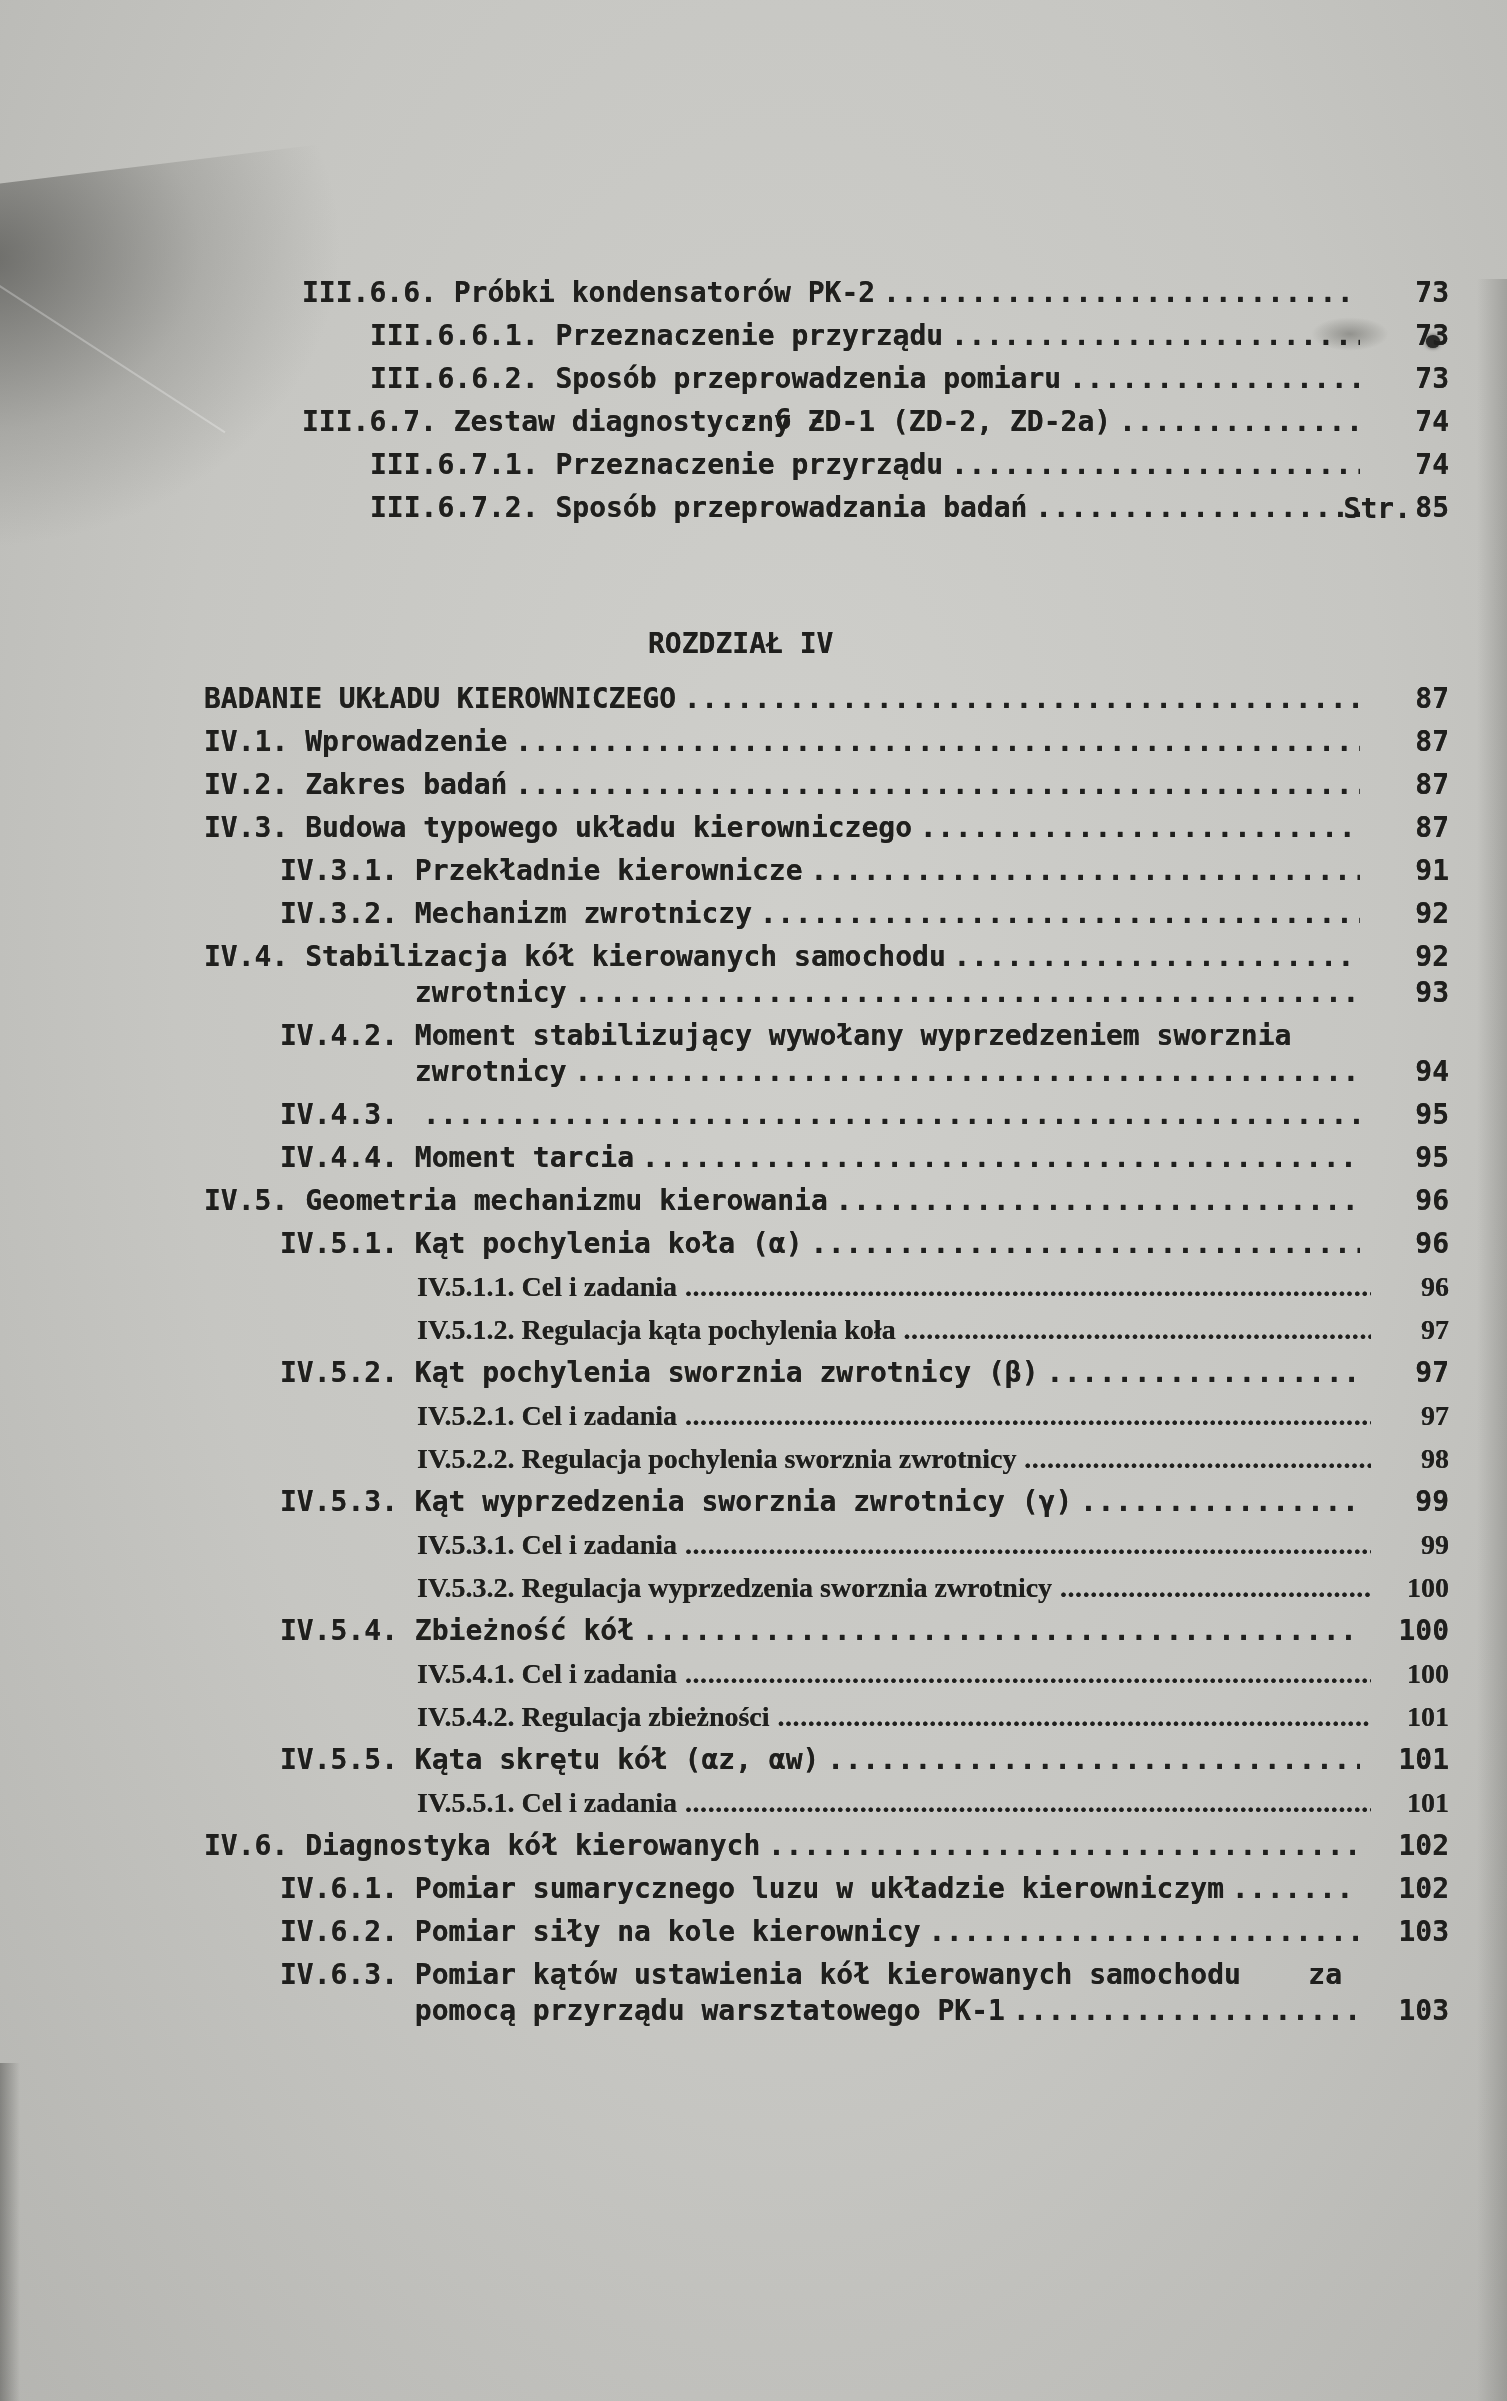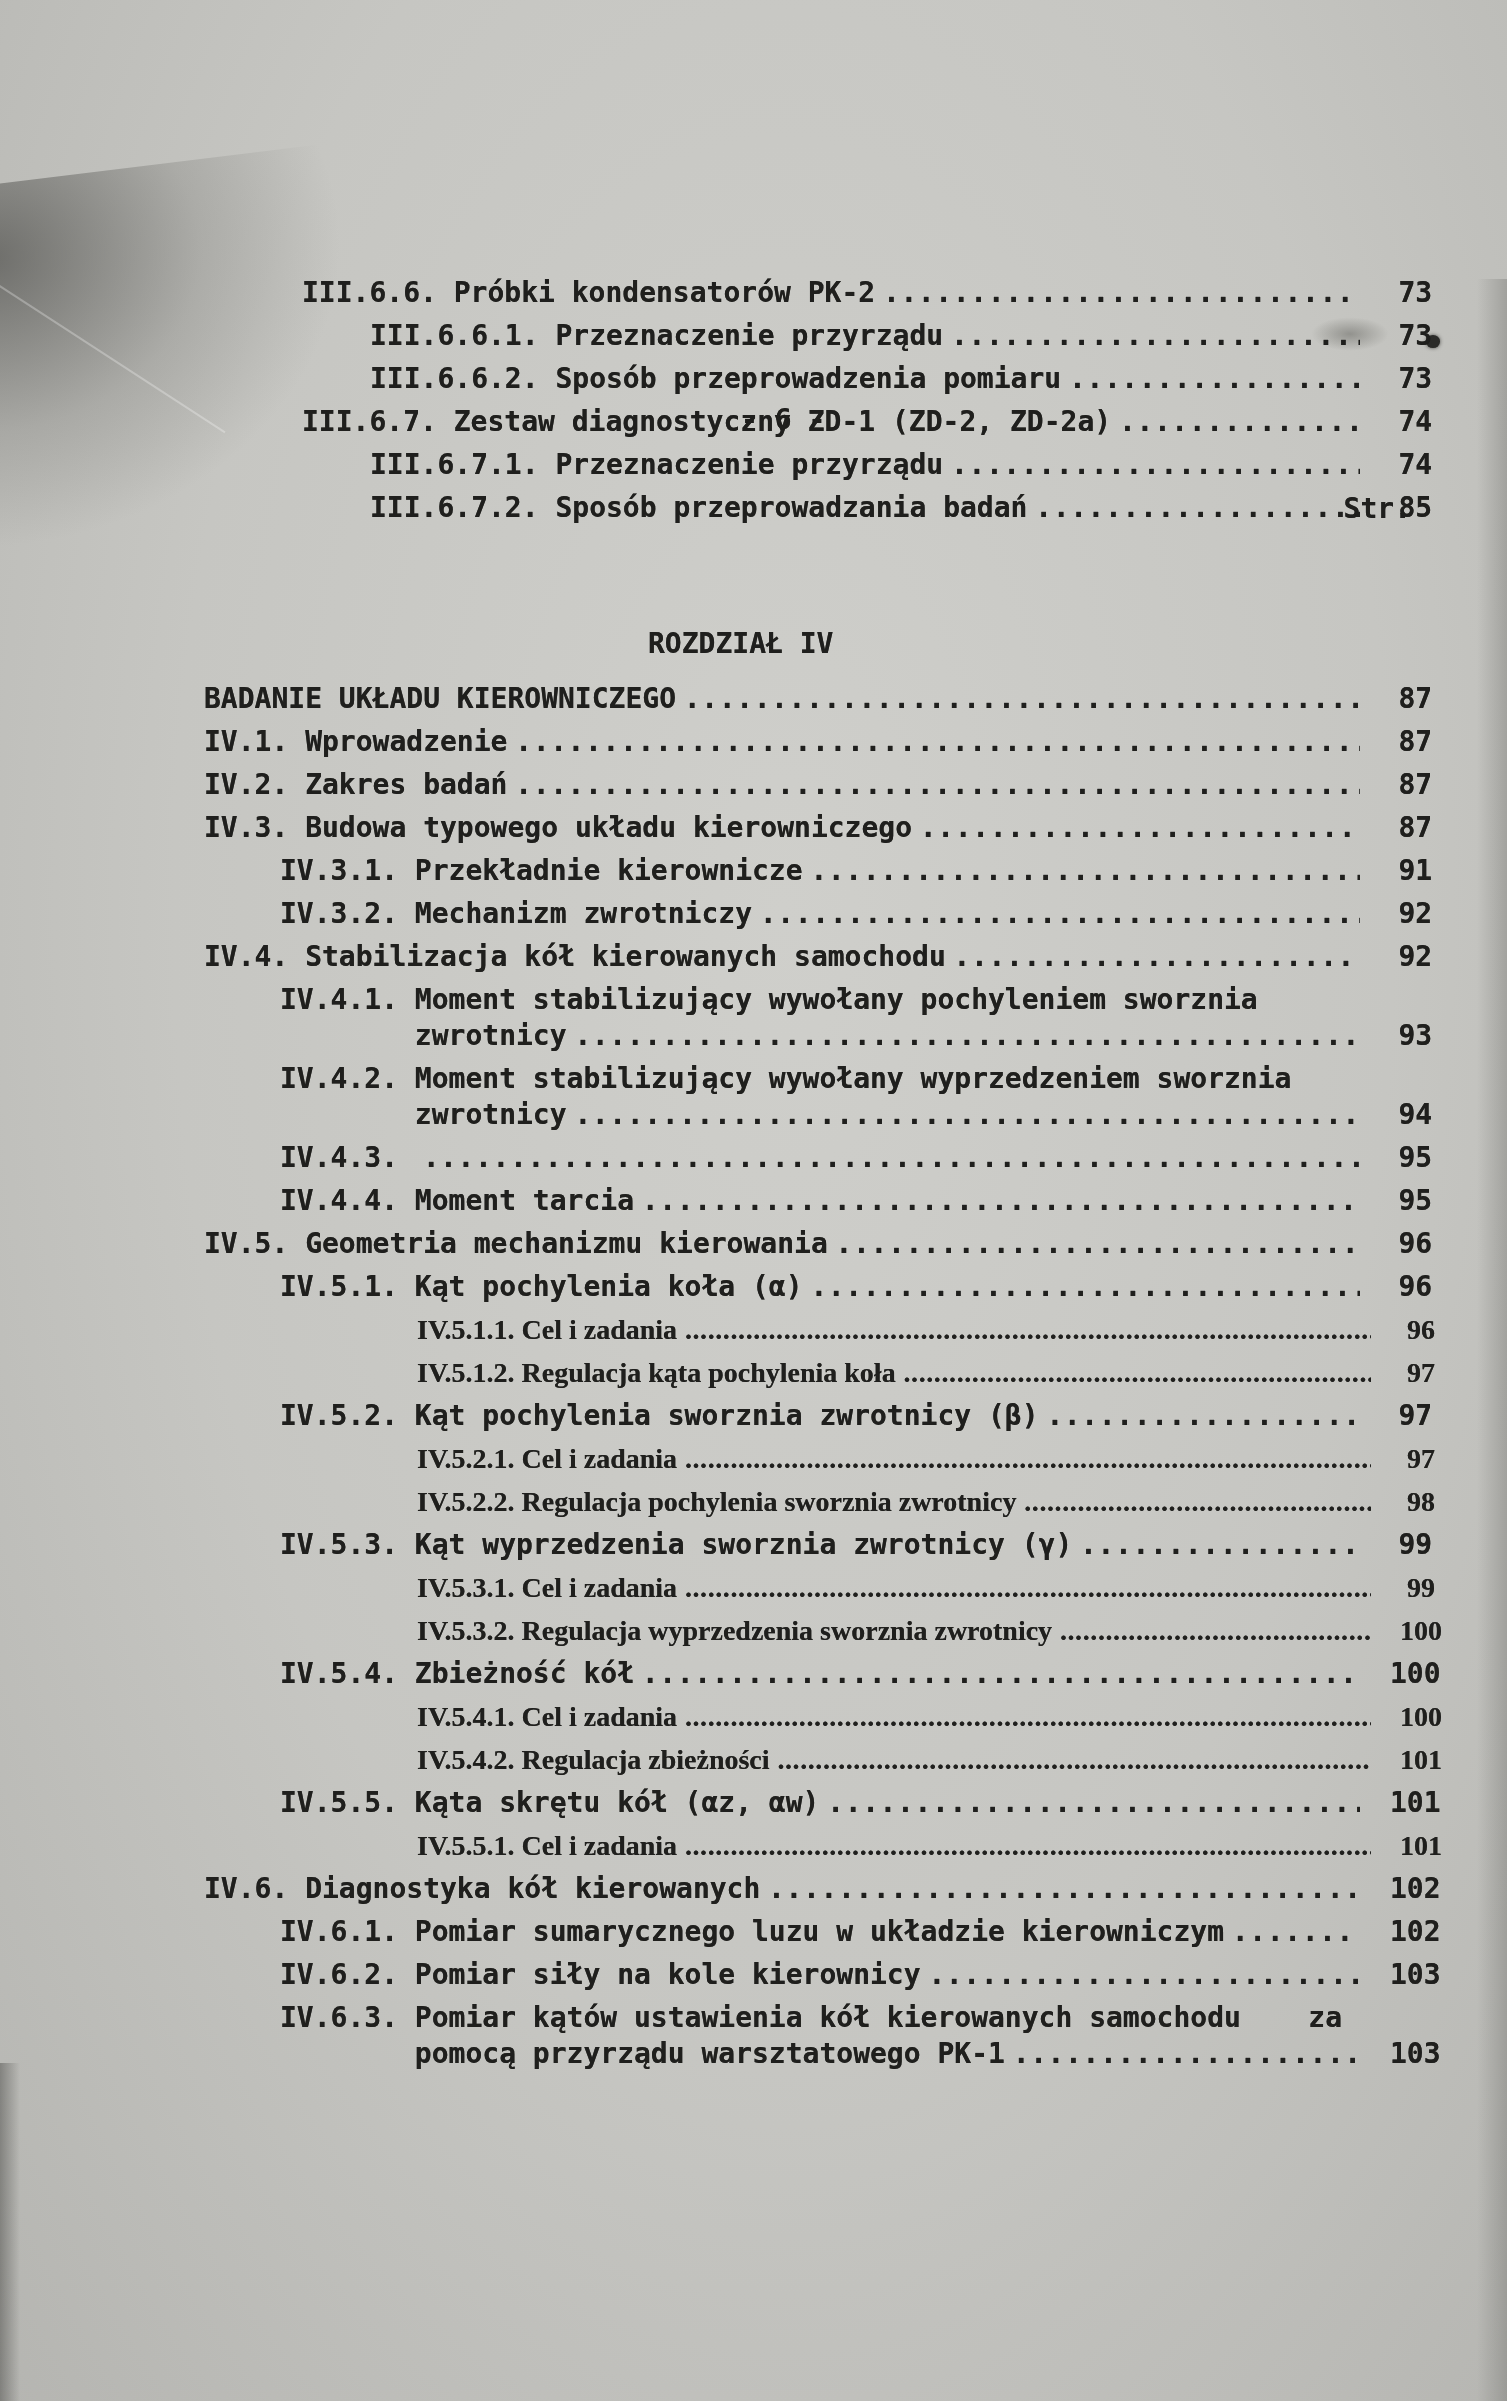--- a/index.html
+++ b/index.html
@@ -81,21 +81,21 @@
     flex: 1 1 auto;
     overflow: hidden;
     white-space: nowrap;
     margin-left: 7.8px;
     margin-right: 22px;
     letter-spacing: 0.6px;
   }
   .page-col {
     flex: 0 0 auto;
     width: 4ch;
-    text-align: center;
+    text-align: right;
   }
 </style>
 </head>
 <body>
 
 <div class="sheet">
 
   <div class="artifact corner-tl"></div>
   <div class="artifact crease-tl"></div>
   <div class="artifact smudge-tr"></div>
@@ -118,21 +118,20 @@
   <div class="chapter txt">ROZDZIAŁ IV</div>
 
   <div class="toc sec2 txt">
       <div class="row ind0"><span class="num"></span><span class="title">BADANIE UKŁADU KIEROWNICZEGO</span><span class="leader">..................................................................................................................................</span><span class="page-col">87</span></div>
       <div class="row ind0"><span class="num">IV.1. </span><span class="title">Wprowadzenie</span><span class="leader">..................................................................................................................................</span><span class="page-col">87</span></div>
       <div class="row ind0"><span class="num">IV.2. </span><span class="title">Zakres badań</span><span class="leader">..................................................................................................................................</span><span class="page-col">87</span></div>
       <div class="row ind0"><span class="num">IV.3. </span><span class="title">Budowa typowego układu kierowniczego</span><span class="leader">..................................................................................................................................</span><span class="page-col">87</span></div>
       <div class="row ind1"><span class="num">IV.3.1. </span><span class="title">Przekładnie kierownicze</span><span class="leader">..................................................................................................................................</span><span class="page-col">91</span></div>
       <div class="row ind1"><span class="num">IV.3.2. </span><span class="title">Mechanizm zwrotniczy</span><span class="leader">..................................................................................................................................</span><span class="page-col">92</span></div>
       <div class="row ind0"><span class="num">IV.4. </span><span class="title">Stabilizacja kół kierowanych samochodu</span><span class="leader">..................................................................................................................................</span><span class="page-col">92</span></div>
-      <div class="row ind1"><span class="num">IV.4.1. </span><span class="title">Moment stabilizujący wywołany pochyleniem sworznia</span></div>
       <div class="row cont ind1" style="padding-left: calc(var(--ind1) + 8ch);"><span class="title">zwrotnicy</span><span class="leader">..................................................................................................................................</span><span class="page-col">93</span></div>
       <div class="row ind1"><span class="num">IV.4.2. </span><span class="title">Moment stabilizujący wywołany wyprzedzeniem sworznia</span></div>
       <div class="row cont ind1" style="padding-left: calc(var(--ind1) + 8ch);"><span class="title">zwrotnicy</span><span class="leader">..................................................................................................................................</span><span class="page-col">94</span></div>
       <div class="row ind1"><span class="num">IV.4.3. </span><span class="leader">..................................................................................................................................</span><span class="page-col">95</span></div>
       <div class="row ind1"><span class="num">IV.4.4. </span><span class="title">Moment tarcia</span><span class="leader">..................................................................................................................................</span><span class="page-col">95</span></div>
       <div class="row ind0"><span class="num">IV.5. </span><span class="title">Geometria mechanizmu kierowania</span><span class="leader">..................................................................................................................................</span><span class="page-col">96</span></div>
       <div class="row ind1"><span class="num">IV.5.1. </span><span class="title">Kąt pochylenia koła (α)</span><span class="leader">..................................................................................................................................</span><span class="page-col">96</span></div>
       <div class="row ind2"><span class="num">IV.5.1.1. </span><span class="title">Cel i zadania</span><span class="leader">..................................................................................................................................</span><span class="page-col">96</span></div>
       <div class="row ind2"><span class="num">IV.5.1.2. </span><span class="title">Regulacja kąta pochylenia koła</span><span class="leader">..................................................................................................................................</span><span class="page-col">97</span></div>
       <div class="row ind1"><span class="num">IV.5.2. </span><span class="title">Kąt pochylenia sworznia zwrotnicy (β)</span><span class="leader">..................................................................................................................................</span><span class="page-col">97</span></div>

